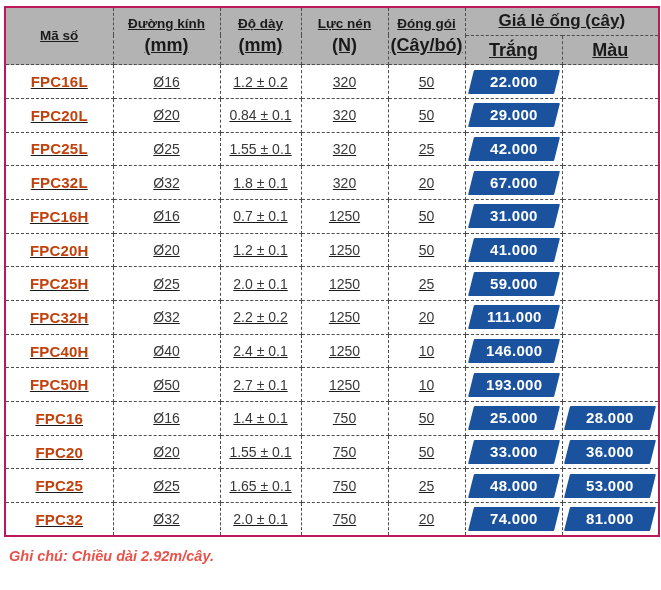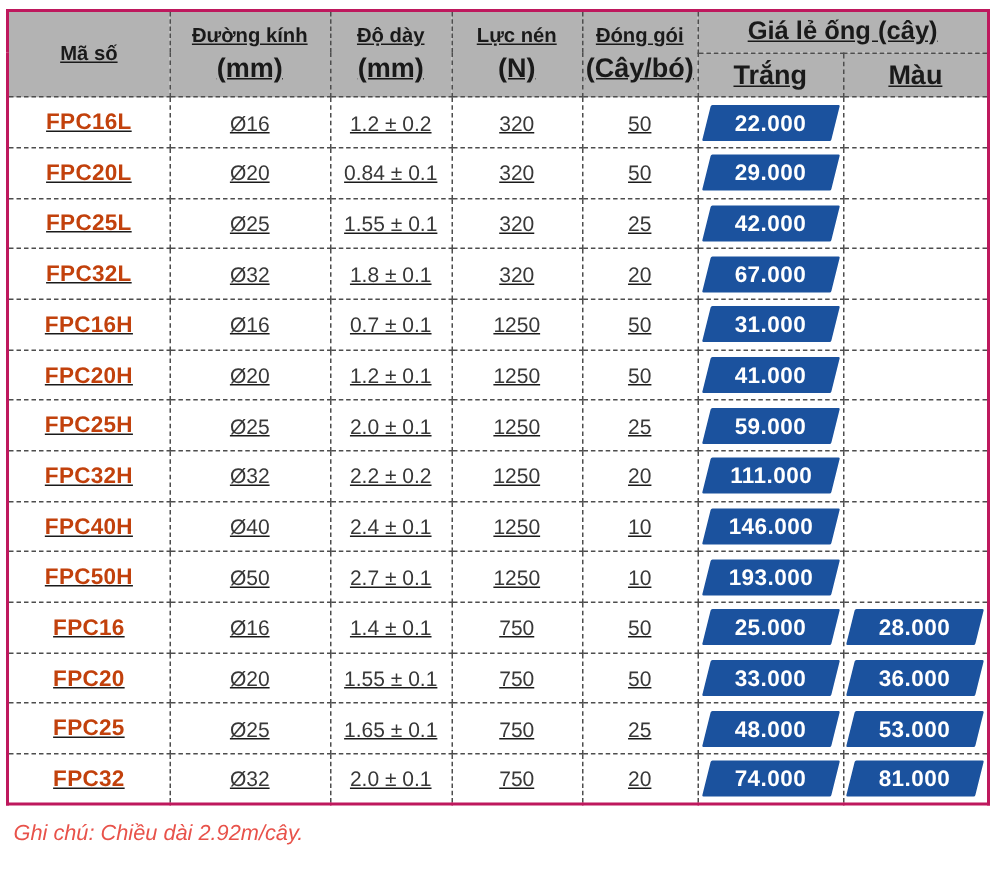--- a/index.html
+++ b/index.html
@@ -42,21 +42,21 @@
   tbody td { height:33.7px; font-size:14px; color:#383838; background:#fff; }
   tbody td.code { font-weight:bold; font-size:15px; color:#c2410c; letter-spacing:0.2px; }
 
   
   .badge { display:inline-block; transform:skewX(-14deg); background:var(--badge-blue,#1b529e);
            height:24px; line-height:24px; min-width:86px; padding:0 8px; border-radius:1px; }
   .badge .bt { display:inline-block; transform:skewX(14deg); color:#fff; font-weight:bold;
                font-size:15px; letter-spacing:0.3px; }
 
   
-  .note { margin:11px 0 4px 6px; font-size:14.5px; font-style:italic; color:var(--note-red,#e8524a); }
+  .note { margin:11px 0 4px 6px; font-size:14.5px; font-style:italic; color:var(--note-red,#e8524a);font-weight:bold; }
 </style>
 </head>
 <body>
 
 <div class="page">
 
 
   <table>
     <colgroup>
       <col class="c1">

